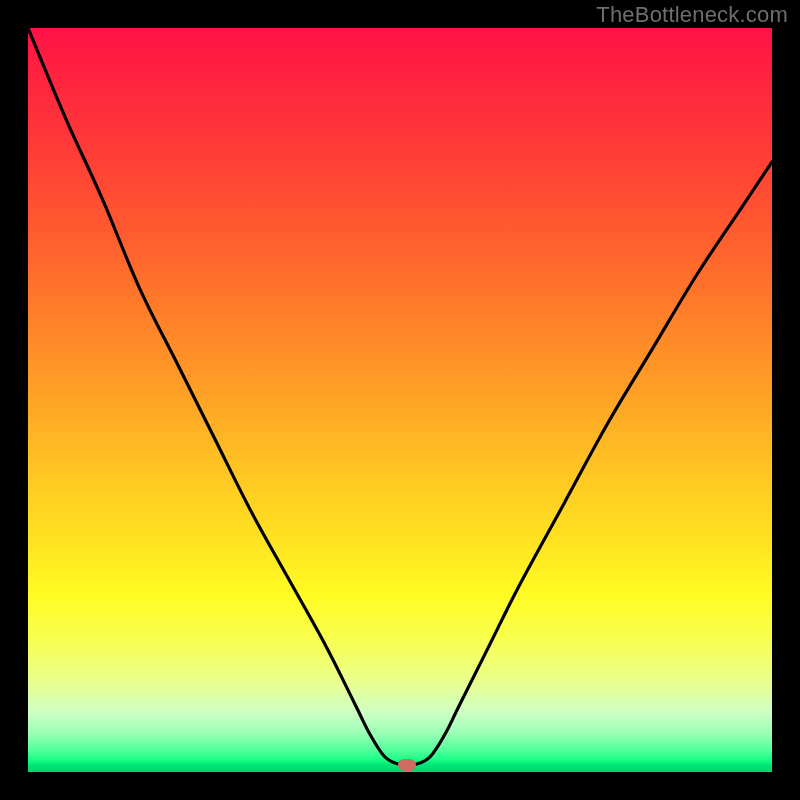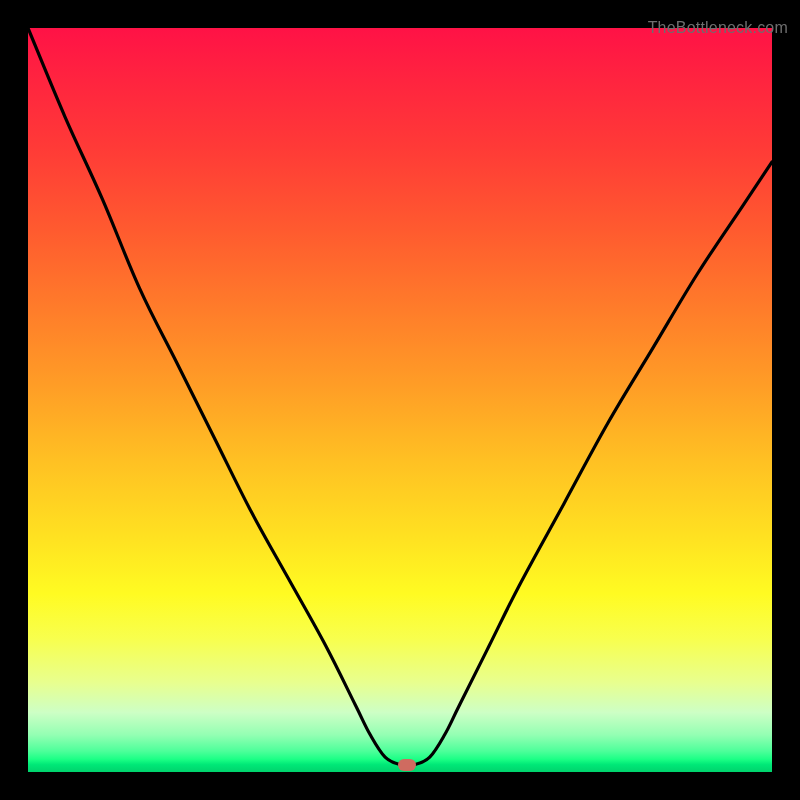--- a/index.html
+++ b/index.html
@@ -12,24 +12,24 @@
     font-family: Arial, Helvetica, sans-serif;
   }
   .frame {
     position: relative;
     width: 800px;
     height: 800px;
     background: #000;
   }
   .watermark {
     position: absolute;
-    top: 19px;
+    top: 2px;
     right: 12px;
     color: #6e6e6e;
-    font-size: 16px;
+    font-size: 22px;
     font-weight: 500;
     letter-spacing: 0.2px;
     z-index: 30;
     user-select: none;
   }
   .plot-outer {
     position: absolute;
     left: 28px;
     top: 28px;
     width: 744px;

